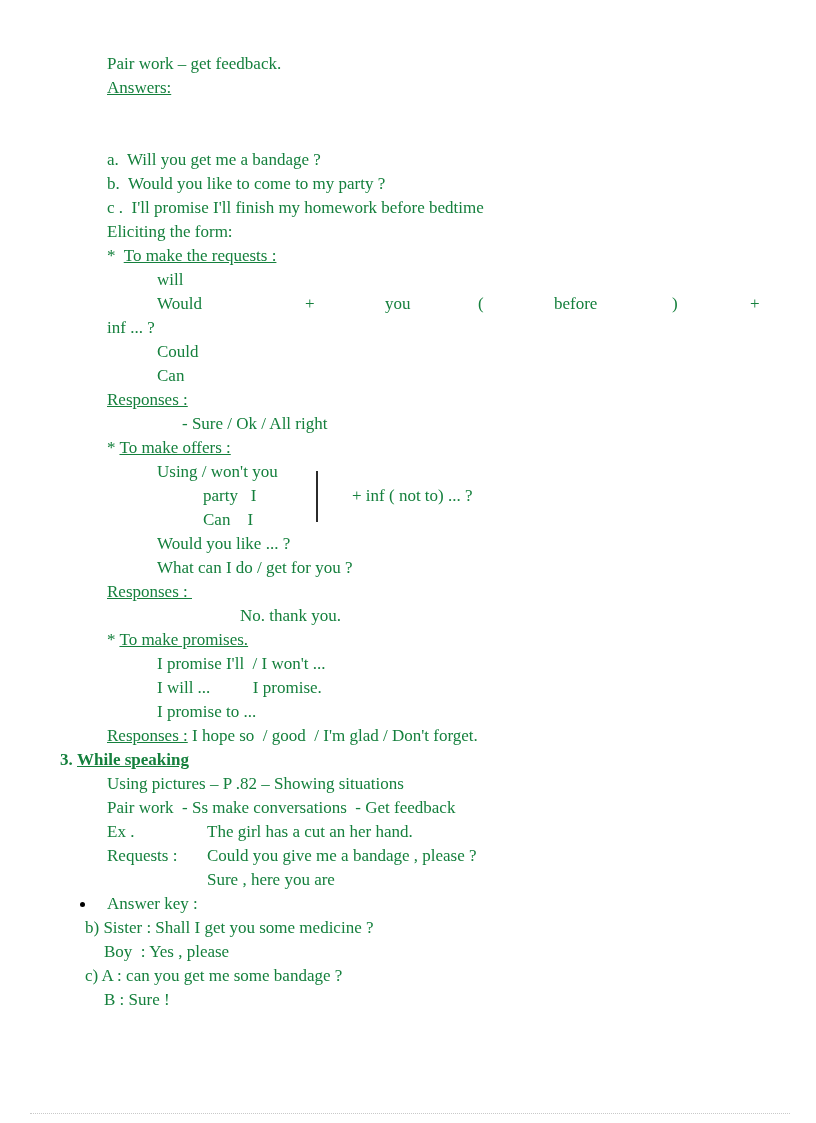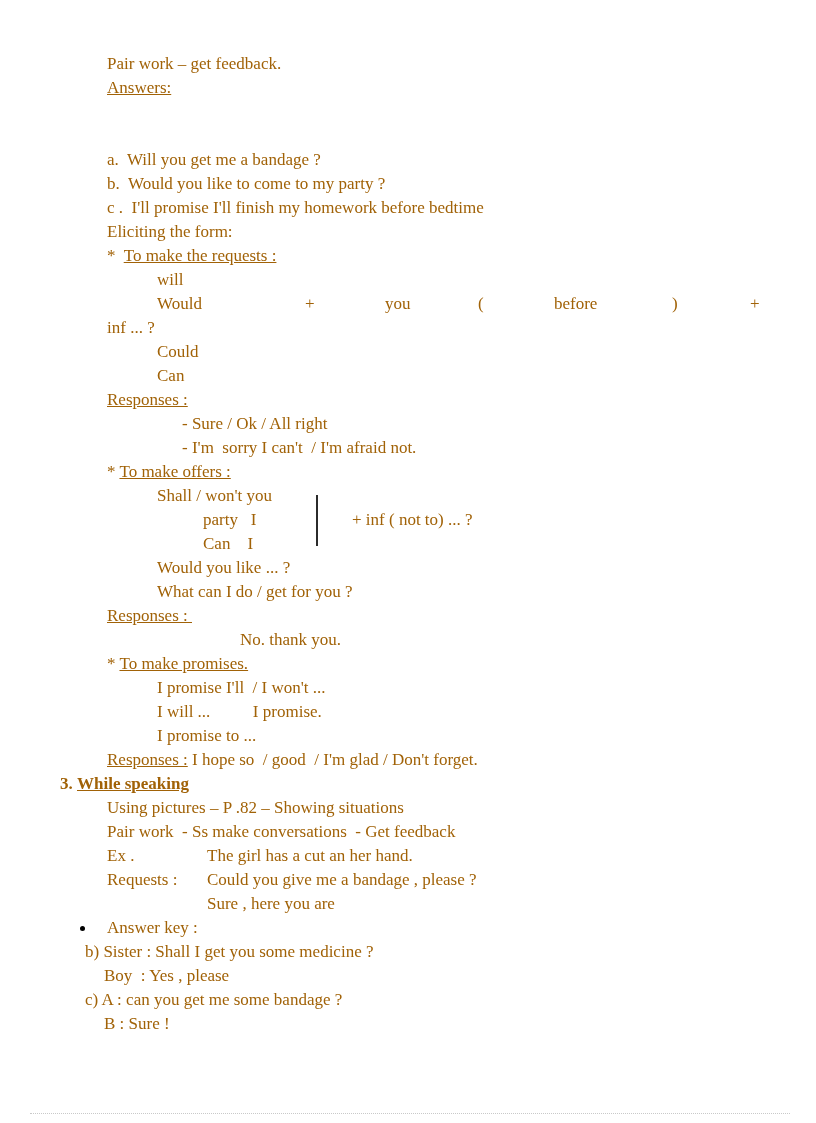--- a/index.html
+++ b/index.html
@@ -8,21 +8,21 @@
     background: #ffffff;
   }
   .page {
     position: relative;
     width: 816px;
     height: 1123px;
     background: #ffffff;
     font-family: "Liberation Serif", "DejaVu Serif", serif;
     font-size: 17px;
     line-height: 24px;
-    color: #a16207;
+    color: #15803d;
     overflow: hidden;
   }
   .doc {
     position: absolute;
     left: 0;
     top: 52px;
     width: 816px;
   }
   .line {
     position: relative;
@@ -115,27 +115,26 @@
       <span style="left:672px;">)</span>
       <span style="left:750px;">+</span>
     </div>
 
     <div class="line m0">inf ... ?</div>
     <div class="line m1">Could</div>
     <div class="line m1">Can</div>
 
     <div class="line m0"><span class="u">Responses :</span></div>
     <div class="line m2">- Sure / Ok / All right</div>
-    <div class="line m2">- I'm  sorry I can't  / I'm afraid not.</div>
 
     <div class="line m0"><span>*</span><span> </span><span class="u">To make offers :</span></div>
 
     <div class="offers">
       <div class="vrule"></div>
-      <div class="line m1">Shall / won't you</div>
+      <div class="line m1">Using / won't you</div>
       <div class="line m3"><span>party   I</span><span class="colr">+ inf ( not to) ... ?</span></div>
       <div class="line m3">Can    I</div>
     </div>
 
     <div class="line m1">Would you like ... ?</div>
     <div class="line m1">What can I do / get for you ?</div>
 
     <div class="line m0"><span class="u">Responses : </span></div>
     <div class="line m0"><span class="resp-col">No. thank you.</span></div>
 

